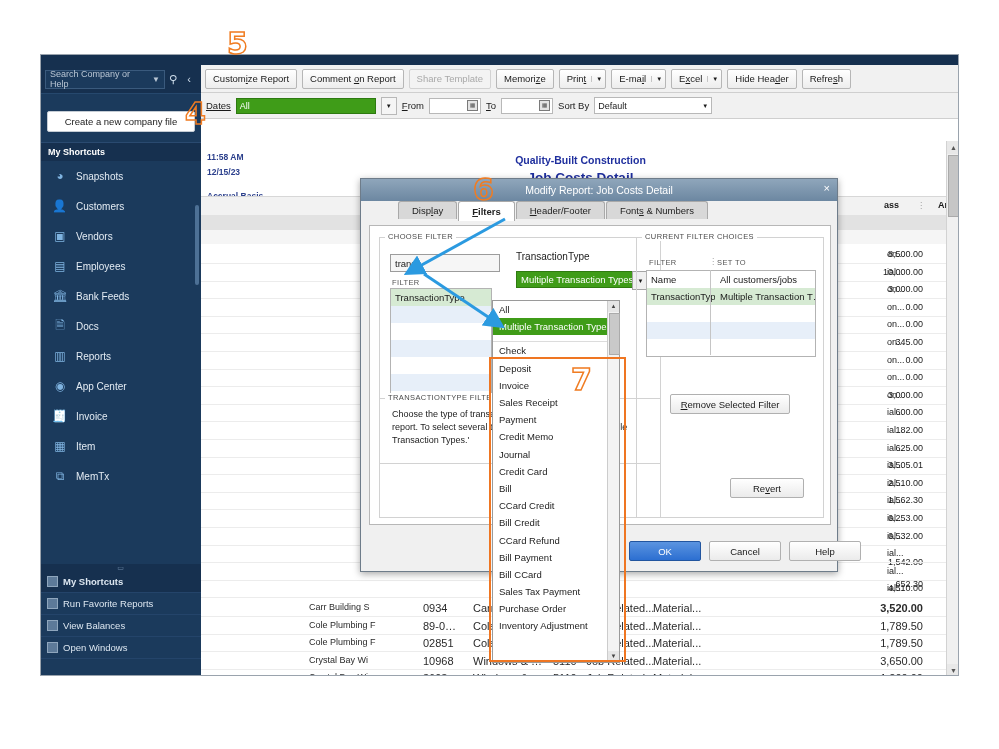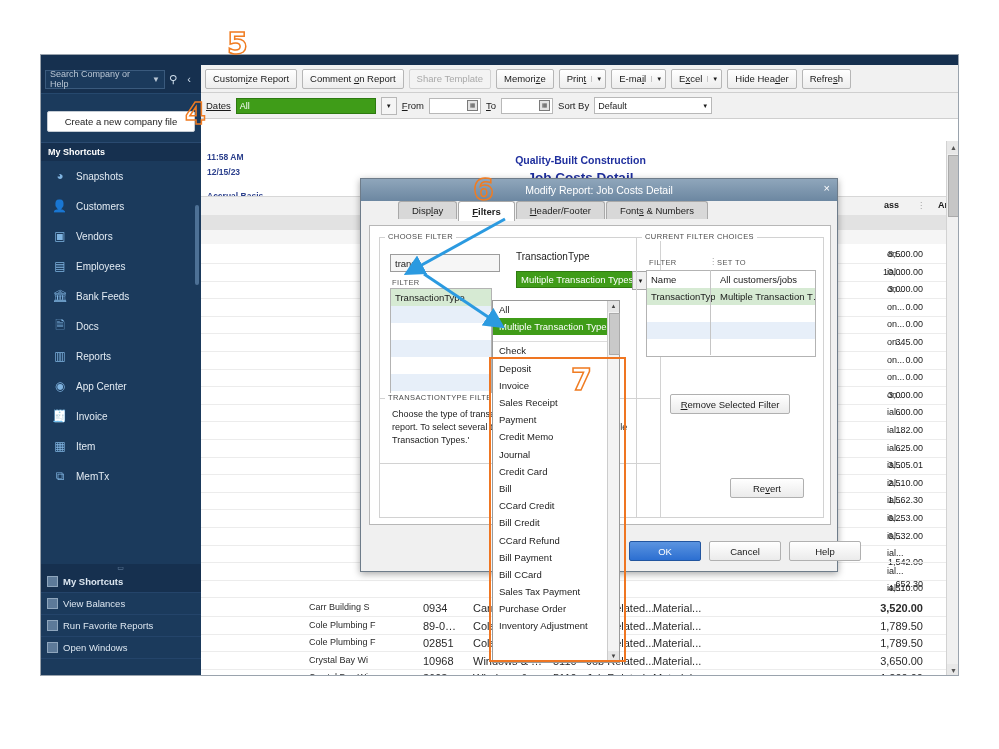--- a/index.html
+++ b/index.html
@@ -215,25 +215,25 @@
 
     <div style="position:absolute;left:0;top:499px;width:160px;">
       <div class="sb-grip">▭</div>
       <div id="sb-panels">
           <div class="sb-row sel">
             <span class="sq"></span>
             <span>My Shortcuts</span>
           </div>
           <div class="sb-row">
             <span class="sq"></span>
-            <span>View Balances</span>
+            <span>Run Favorite Reports</span>
           </div>
           <div class="sb-row">
             <span class="sq"></span>
-            <span>Run Favorite Reports</span>
+            <span>View Balances</span>
           </div>
           <div class="sb-row">
             <span class="sq"></span>
             <span>Open Windows</span>
           </div>
         </div>
       <div style="height:16px;background:#1b3a5c;"></div>
       <div class="sb-covid">COVID-19 Resources</div>
 
     </div>

